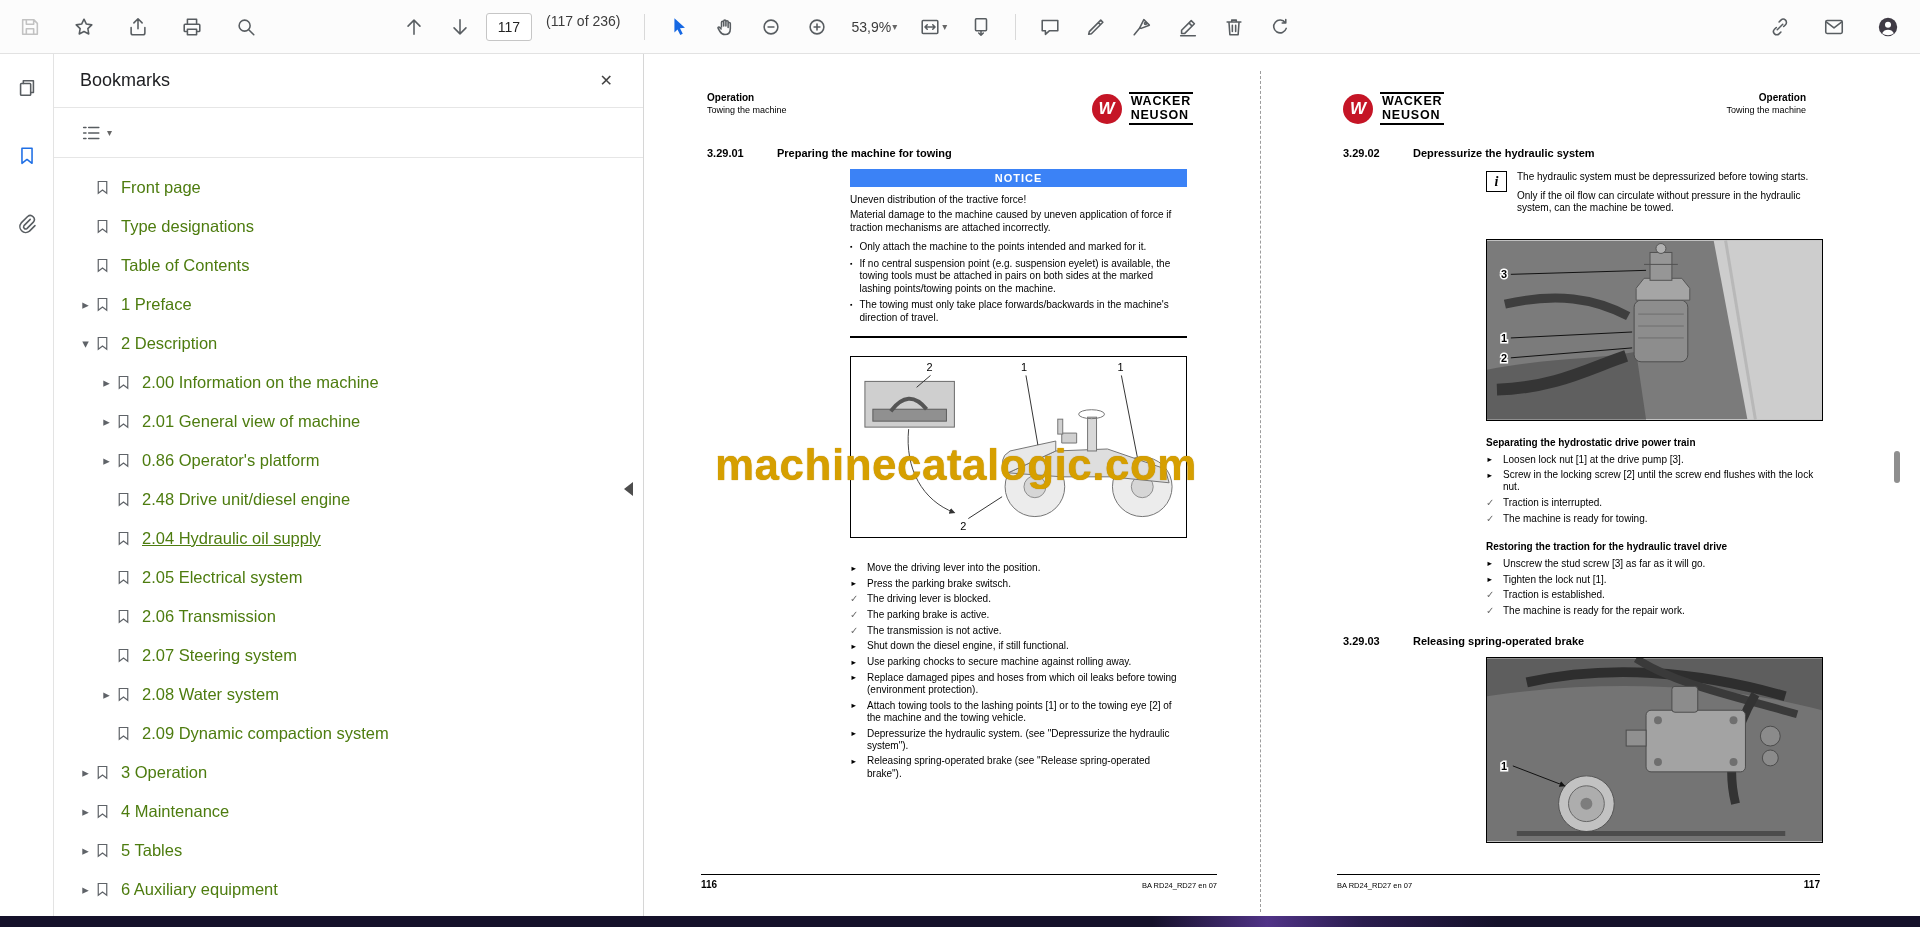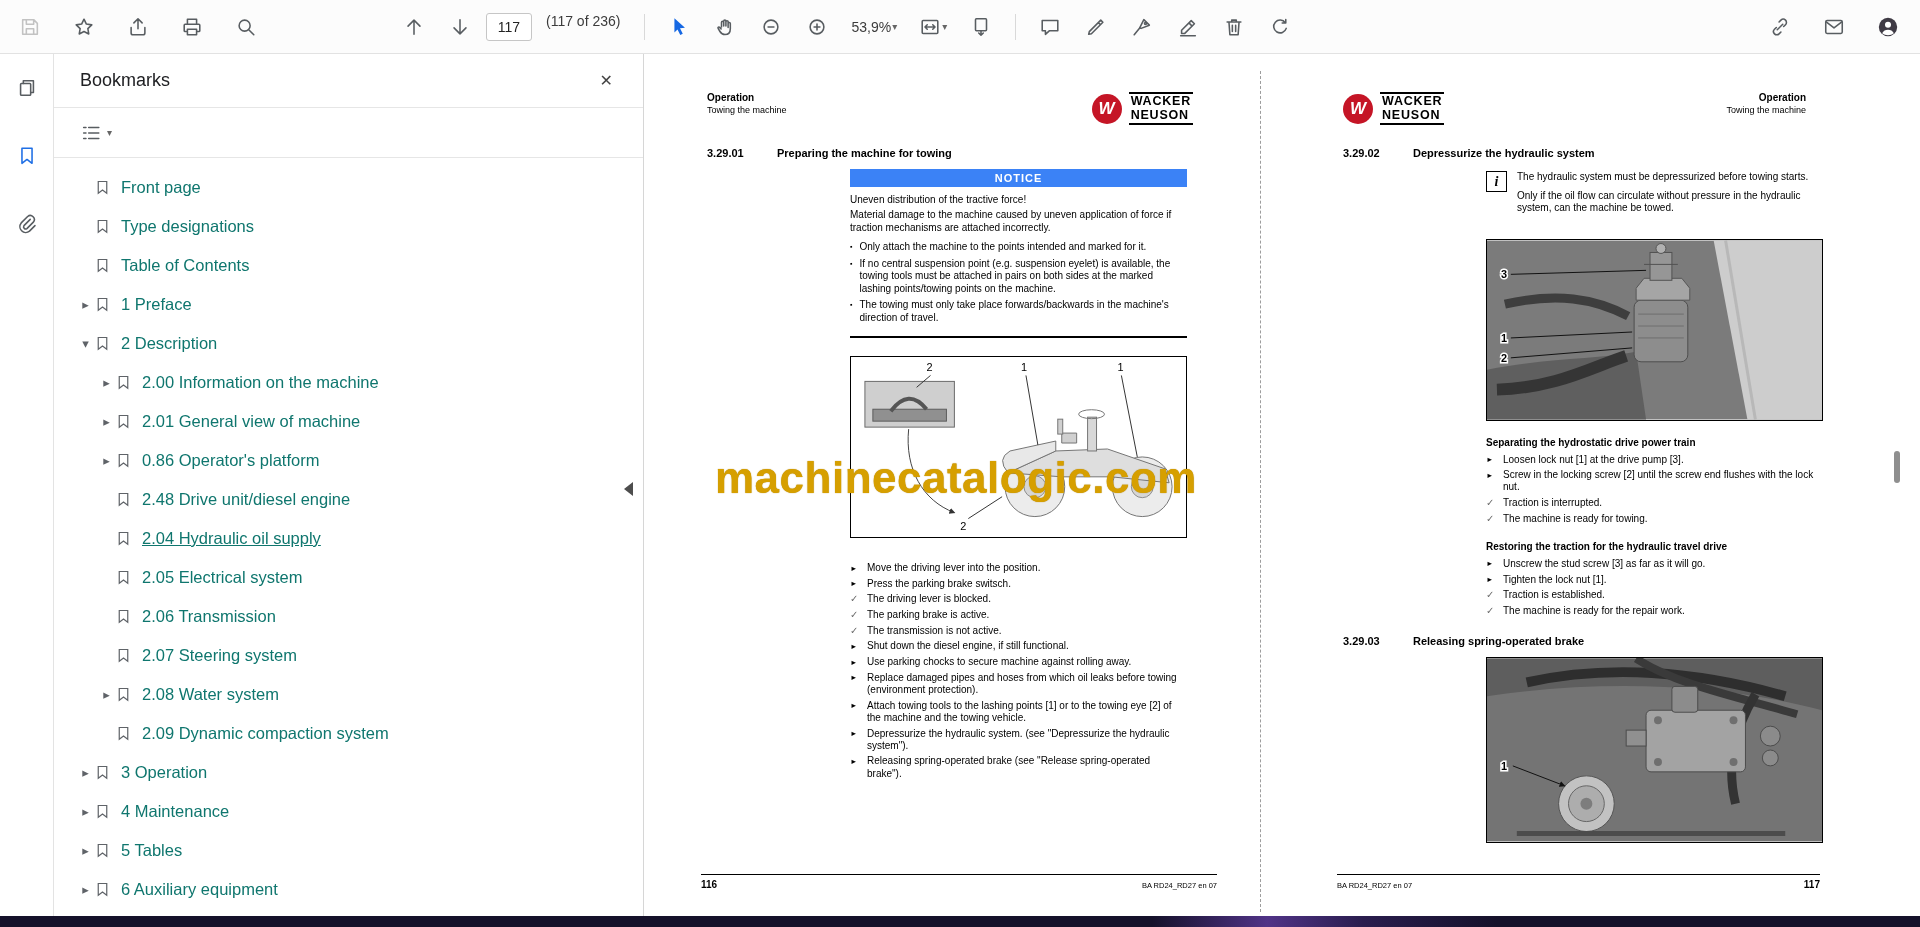--- a/index.html
+++ b/index.html
@@ -40,21 +40,21 @@
   .bp-title { font-size: 18px; color: #202124; }
   .bp-close { font-size: 16px; color: #444; cursor: pointer; padding: 4px 6px; }
   .bp-tools { height: 50px; display: flex; align-items: center; padding: 0 20px; border-bottom: 1px solid #e6e6e6; }
   .bp-opts { display: flex; align-items: center; gap: 5px; cursor: pointer; padding: 4px 6px; }
   .bp-list { flex: 1; padding-top: 10px; overflow: hidden; }
   .bm-item { height: 39px; display: flex; align-items: center; padding-left: 23px; cursor: pointer; }
   .bm-item.lvl1 { padding-left: 44px; }
   .bm-chev { width: 17px; flex: none; font-size: 13px; color: #5f6368; text-align: center; }
   .bm-flag { width: 22px; flex: none; display: flex; align-items: center; }
   .flg { width: 17px; height: 19px; stroke: #5f6368; fill: none; stroke-width: 1.7; }
-  .bm-label { font-size: 16.5px; color: #0f766e; margin-left: 5px; white-space: nowrap; }
+  .bm-label { font-size: 16.5px; color: #4d7c0f; margin-left: 5px; white-space: nowrap; }
   .bm-item.active .bm-label { text-decoration: underline; }
   .panel-collapse { position: absolute; right: 10px; top: 428px; width: 0; height: 0;
     border-top: 7px solid transparent; border-bottom: 7px solid transparent;
     border-right: 9px solid #4d4d4d; cursor: pointer; }
 
   
   .main { flex: 1; position: relative; background: #fff; overflow: hidden; }
   .dashline { position: absolute; left: 616px; top: 17px; height: 841px; border-left: 1px dashed #9d9d9d; }
   .scroll-thumb { position: absolute; right: 20px; top: 397px; width: 6px; height: 32px;
     background: #8f8f8f; border-radius: 3px; cursor: pointer; }
@@ -104,21 +104,21 @@
 
   .subhead { font-size: 10px; font-weight: bold; margin: 16px 0 6px; width: 337px; }
   .steps.tight { margin-top: 0; }
   .sec-row.later { margin-top: 18px; }
 
   .pfoot { position: absolute; left: 16px; right: 16px; bottom: 14px; border-top: 1px solid #000;
     padding-top: 4px; display: flex; justify-content: space-between; align-items: baseline; }
   .pfoot .num { font-weight: bold; font-size: 10px; }
   .pfoot .code { font-size: 7.5px; }
 
-  .watermark { position: absolute; left: 71px; top: 399px; font-size: 44px; font-weight: bold;
+  .watermark { position: absolute; left: 71px; top: 386px; font-size: 44px; font-weight: bold;
     color: #d69f00; letter-spacing: 0.5px; text-shadow: 0 0 1px #a87b00; z-index: 5; pointer-events: none; white-space: nowrap; }
 
   
   .bottom-strip { position: absolute; left: 0; right: 0; bottom: 0; height: 11px; z-index: 30;
     background: linear-gradient(90deg,#15112a 0%,#15112a 60%,#503387 66%,#2a1d4e 71%,#15112a 78%,#15112a 100%); }
 </style>
 </head>
 <body>
 
 <div class="toolbar">

